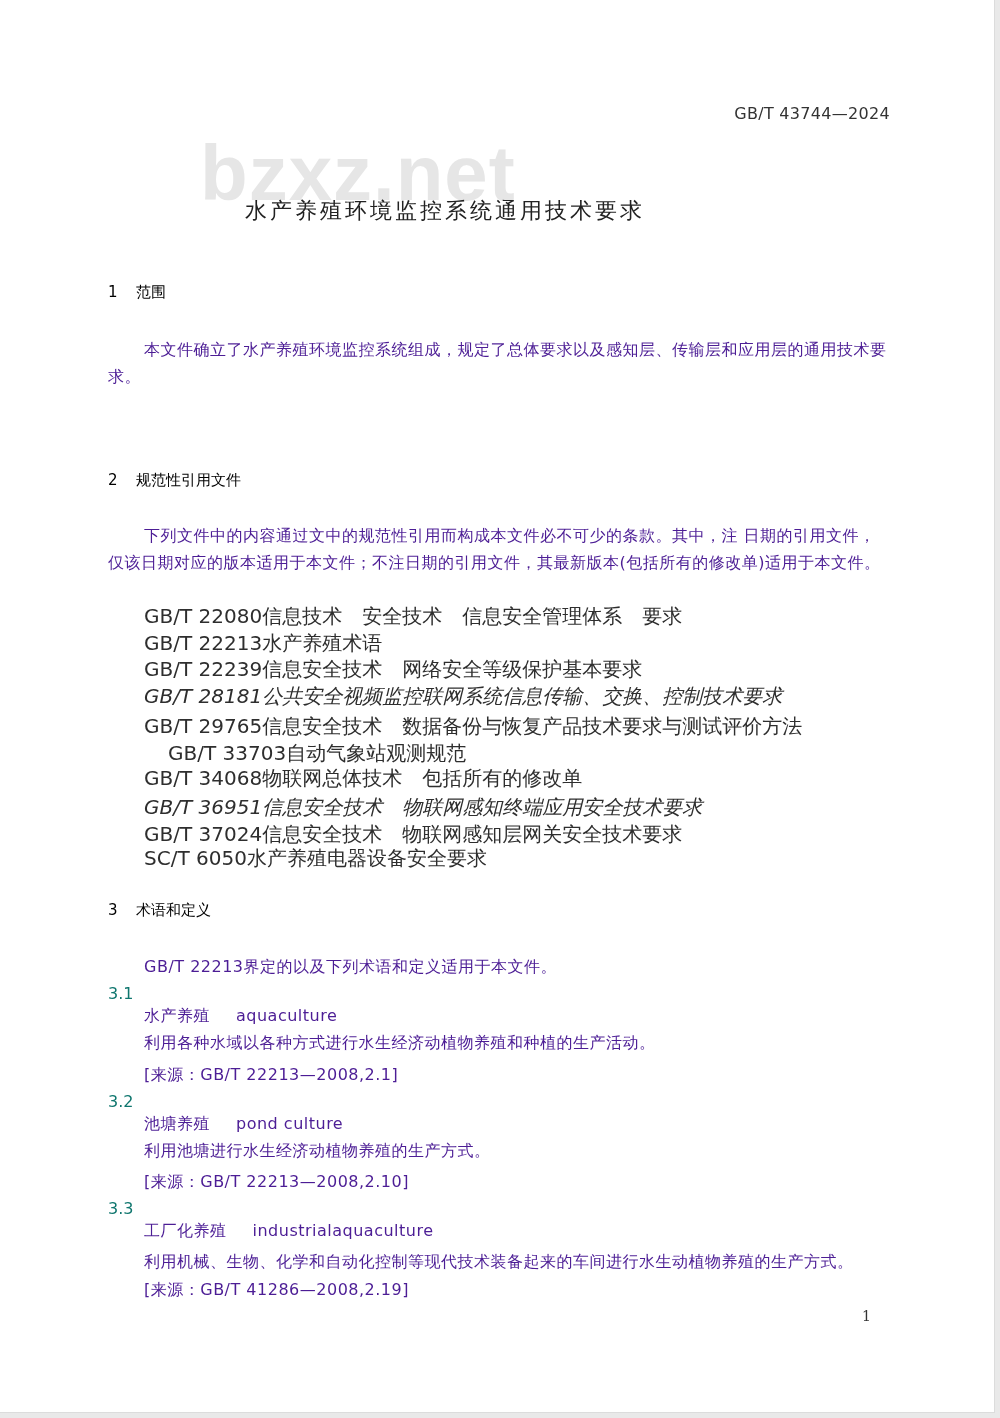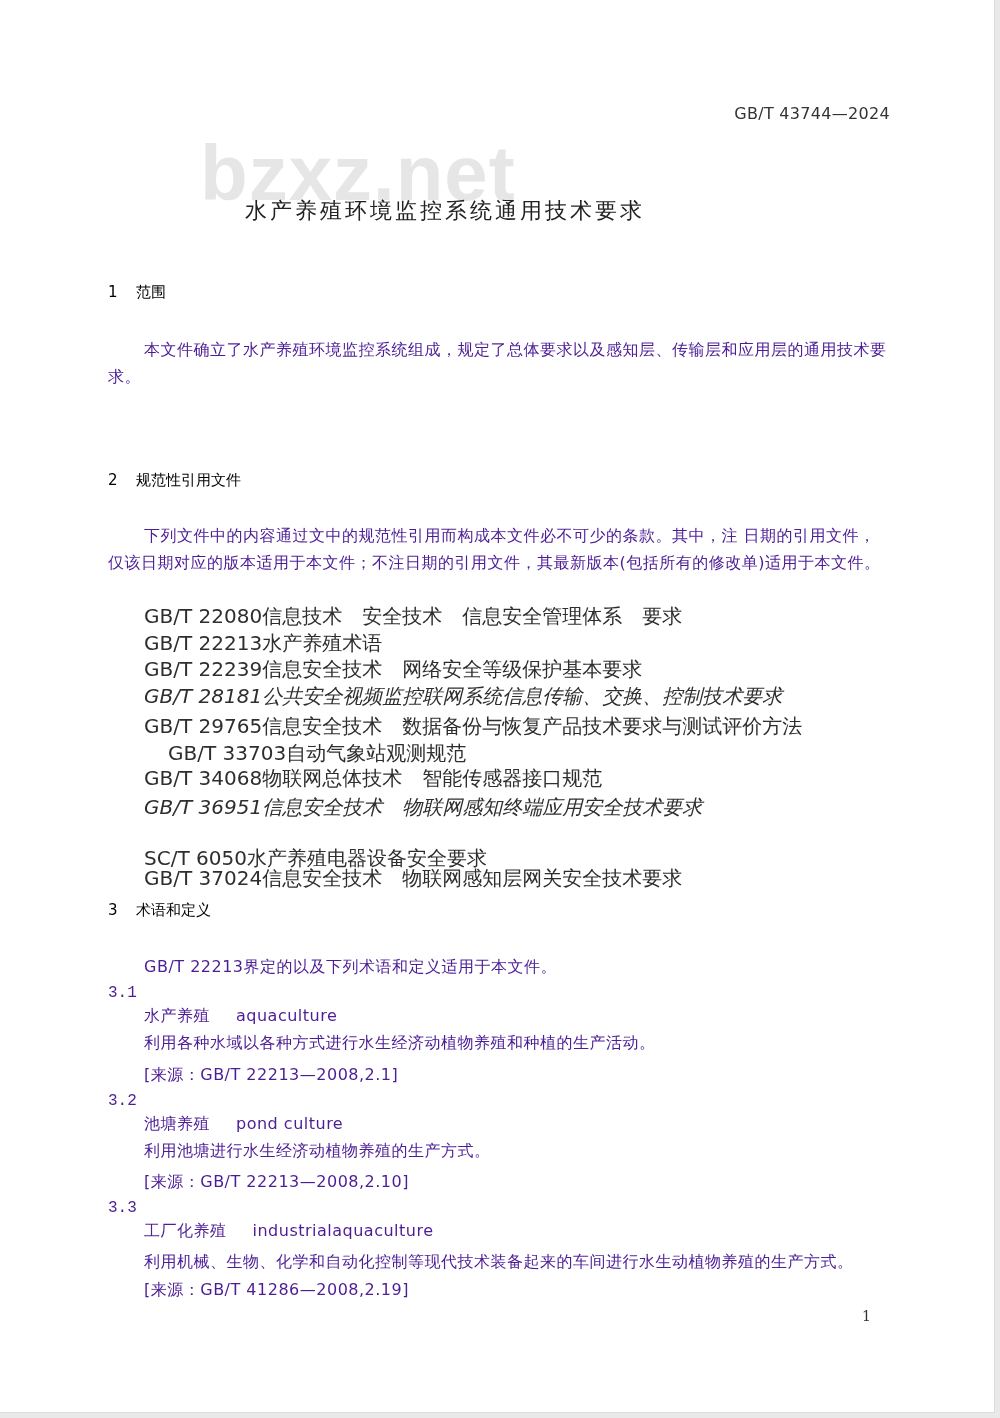--- a/index.html
+++ b/index.html
@@ -18,21 +18,21 @@
   .watermark {
     left: 200px; top: 128px; font-size: 78px; font-weight: bold; color: #e6e6e6;
     letter-spacing: 1px; font-family: "Liberation Sans", sans-serif;
   }
   .title { left: 0; width: 890px; text-align: center; top: 196px; font-size: 22px; letter-spacing: 3px; color: #222; }
   .h { font-size: 15px; color: #000000; }
   .h .num { display: inline-block; width: 28px; }
   .p { font-size: 16px; color: #4c1d95; letter-spacing: 0.5px; }
   .ref { left: 144px; font-size: 20px; color: #2e2e2e; }
   .ref .code { display: inline-block; min-width: 110px; }
-  .termnum { left: 108px; font-size: 16px; color: #4c1d95; font-family: Liberation Mono, monospace; }
+  .termnum { left: 108px; font-size: 16px; color: #0f766e; }
   .pagenum { left: 862px; top: 1308px; font-size: 14px; color: #333; font-family: "DejaVu Serif", serif; }
   .indent { left: 108px; width: 784px; white-space: normal; line-height: 27px; text-indent: 36px; }
 </style>
 </head>
 <body>
 
 <div class="page">
   <div class="abs stdno">GB/T 43744—2024</div>
   <div class="abs watermark">bzxz.net</div>
   <div class="abs title">水产养殖环境监控系统通用技术要求</div>
@@ -46,23 +46,23 @@
     <span class="num">2</span><span>规范性引用文件</span>
   </div>
   <div class="abs p indent" style="top:522px;">下列文件中的内容通过文中的规范性引用而构成本文件必不可少的条款。其中，注 日期的引用文件，仅该日期对应的版本适用于本文件；不注日期的引用文件，其最新版本(包括所有的修改单)适用于本文件。</div>
 
   <div class="abs ref" style="top:603px;"><span class="code">GB/T 22080</span><span>信息技术　安全技术　信息安全管理体系　要求</span></div>
   <div class="abs ref" style="top:630px;"><span class="code">GB/T 22213</span><span>水产养殖术语</span></div>
   <div class="abs ref" style="top:656px;"><span class="code">GB/T 22239</span><span>信息安全技术　网络安全等级保护基本要求</span></div>
   <div class="abs ref" style="top:683px;font-style:italic;"><span class="code">GB/T 28181</span><span>公共安全视频监控联网系统信息传输、交换、控制技术要求</span></div>
   <div class="abs ref" style="top:713px;"><span class="code">GB/T 29765</span><span>信息安全技术　数据备份与恢复产品技术要求与测试评价方法</span></div>
   <div class="abs ref" style="top:740px;margin-left:24px;"><span class="code">GB/T 33703</span><span>自动气象站观测规范</span></div>
-  <div class="abs ref" style="top:765px;"><span class="code">GB/T 34068</span><span>物联网总体技术　智能传感器接口规范</span></div>
+  <div class="abs ref" style="top:765px;"><span class="code">GB/T 34068</span><span>物联网总体技术　包括所有的修改单</span></div>
   <div class="abs ref" style="top:794px;font-style:italic;"><span class="code">GB/T 36951</span><span>信息安全技术　物联网感知终端应用安全技术要求</span></div>
-  <div class="abs ref" style="top:821px;margin-top:44px;"><span class="code">GB/T 37024</span><span>信息安全技术　物联网感知层网关安全技术要求</span></div>
+  <div class="abs ref" style="top:821px;"><span class="code">GB/T 37024</span><span>信息安全技术　物联网感知层网关安全技术要求</span></div>
   <div class="abs ref" style="top:845px;"><span class="code" style="min-width:100px;">SC/T 6050</span><span>水产养殖电器设备安全要求</span></div>
 
   <div class="abs h" style="left:108px; top:901px;">
     <span class="num">3</span><span>术语和定义</span>
   </div>
   <div class="abs p" style="left:144px; top:957px;">GB/T 22213界定的以及下列术语和定义适用于本文件。</div>
 
   <div class="abs termnum" style="top:984px;">3.1</div>
   <div class="abs p" style="left:144px; top:1006px;"><span>水产养殖</span><span style="display:inline-block;width:26px;"></span><span>aquaculture</span></div>
   <div class="abs p" style="left:144px; top:1033px;">利用各种水域以各种方式进行水生经济动植物养殖和种植的生产活动。</div>

